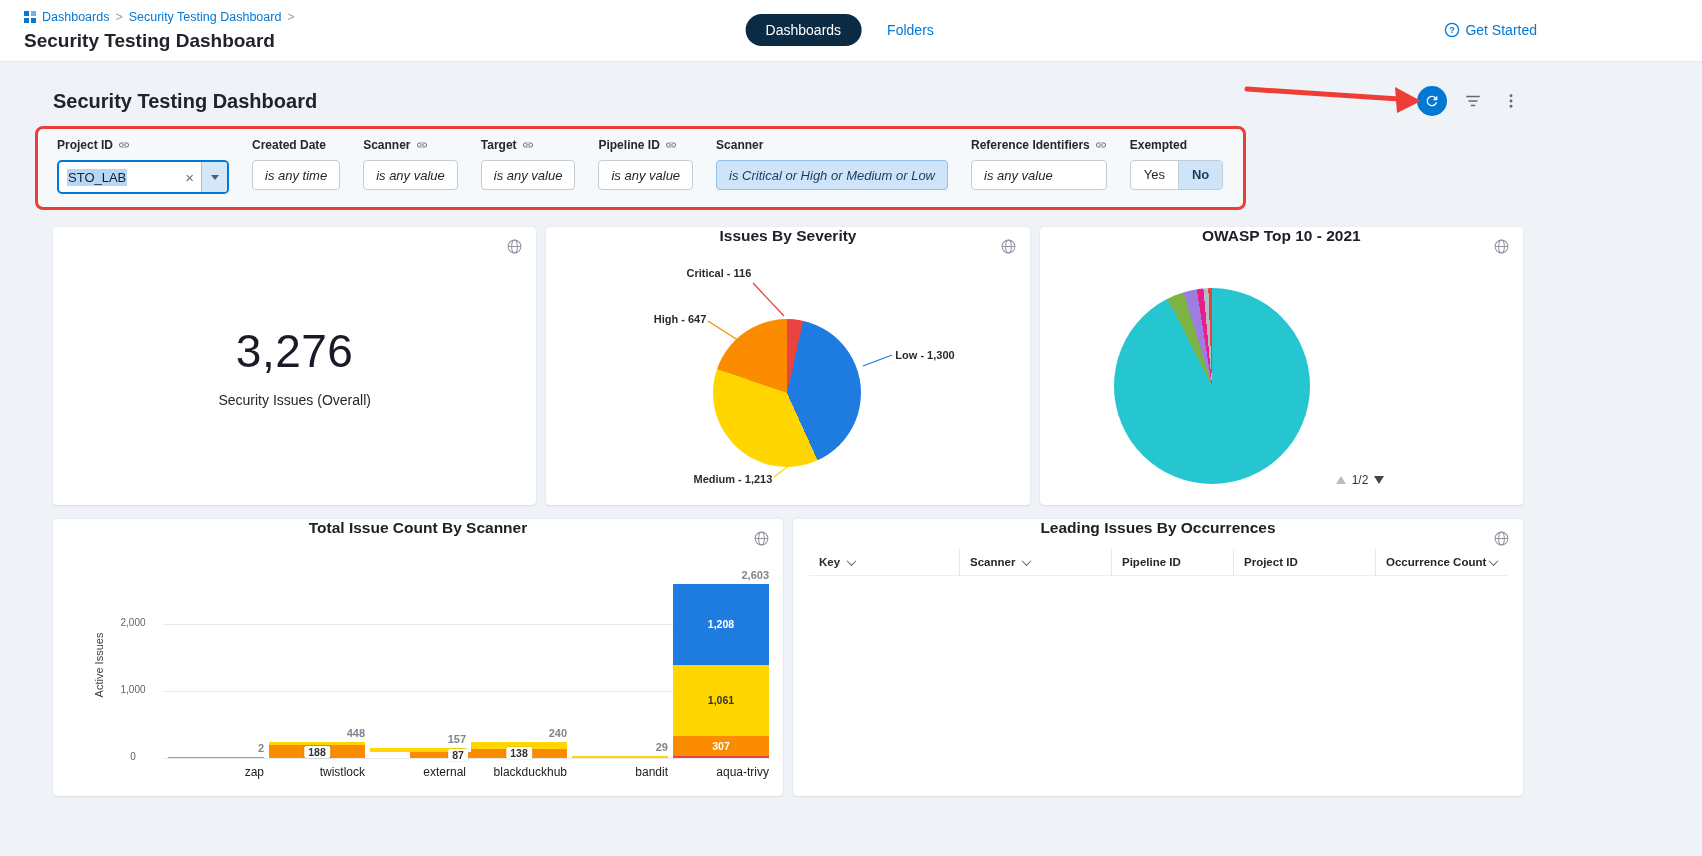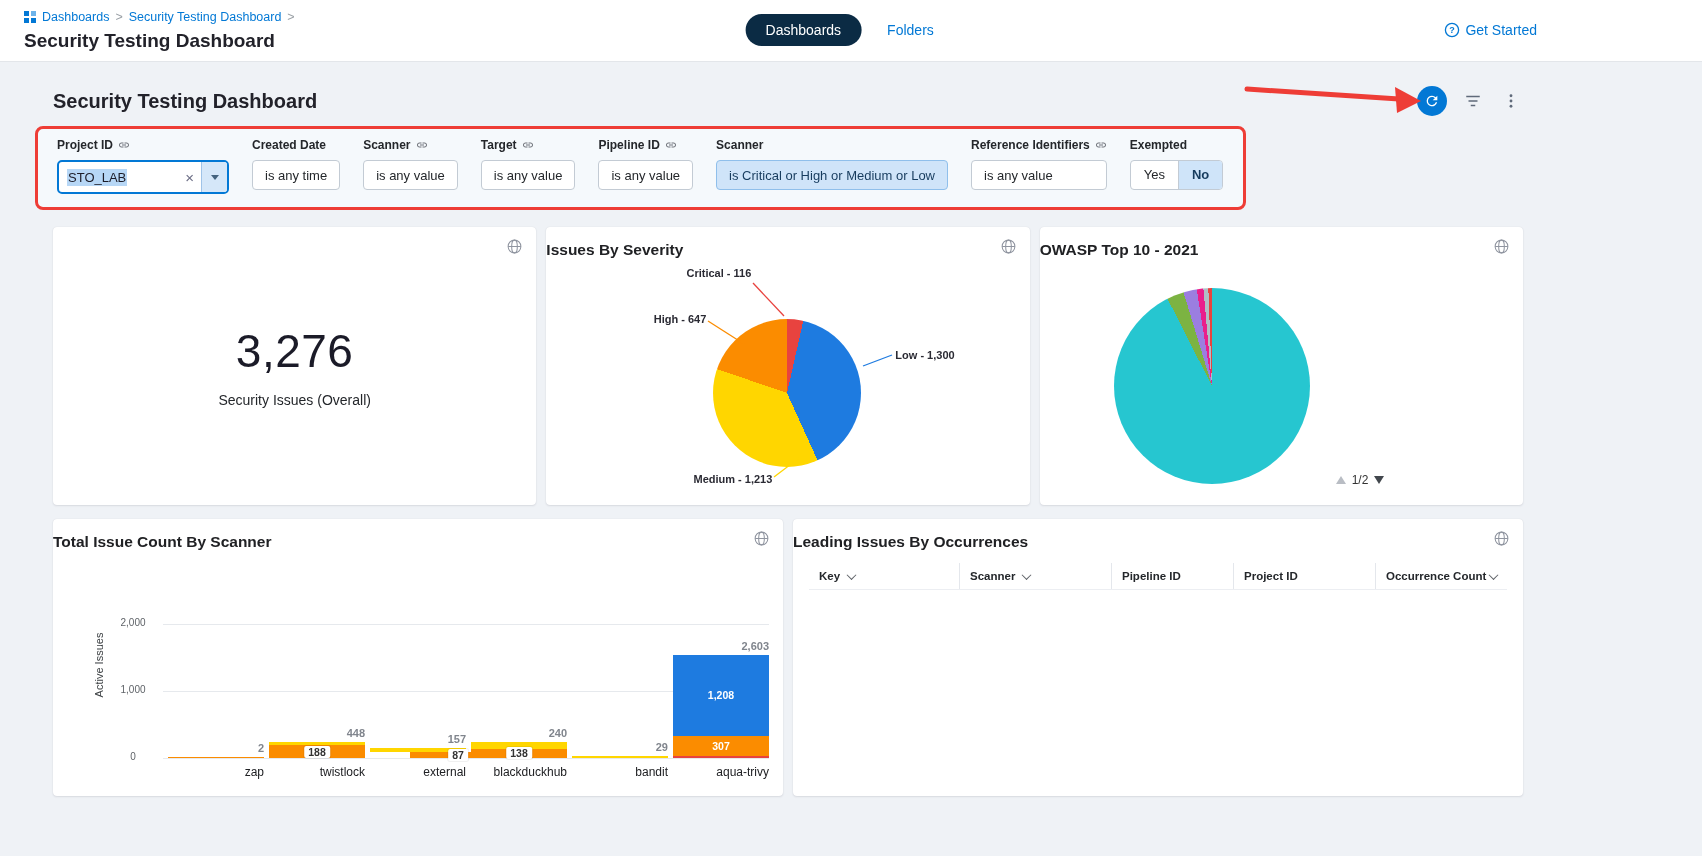--- a/index.html
+++ b/index.html
@@ -26,39 +26,39 @@
   .dash-title { font-size:20px; font-weight:600; color:#22222a; }
   .toolbar-actions { display:flex; align-items:center; gap:14px; }
   .refresh-btn { width:30px; height:30px; border-radius:50%; background:#0278d5; border:none; display:flex; align-items:center; justify-content:center; cursor:pointer; }
   .icon-btn { width:24px; height:24px; background:transparent; border:none; display:flex; align-items:center; justify-content:center; cursor:pointer; }
 
   
   .filter-panel { margin-left:-18px; margin-top:9px; width:fit-content; background:#f5f9fc; border:3px solid #ee3d36; border-radius:8px; padding:9px 20px 13px 19px; display:flex; gap:23px; align-items:flex-start; }
   .filter-group { display:flex; flex-direction:column; }
   .filter-label-row { display:flex; align-items:center; gap:5px; margin-bottom:8px; height:14px; }
   .filter-label { font-size:12px; font-weight:600; color:#24272b; }
-  .btn-filter { height:30px; padding:0 12px; background:#fff; border:1px solid #c3cbd4; border-radius:4px; font-size:13px; color:#24272b; display:flex; align-items:center; cursor:pointer; white-space:nowrap; font-family:inherit; }
+  .btn-filter { height:30px; padding:0 12px; background:#fff; border:1px solid #c3cbd4; border-radius:4px; font-size:13px; color:#24272b; display:flex; align-items:center; cursor:pointer; white-space:nowrap; font-family:inherit;font-style:italic; }
   .btn-filter.highlight { background:#cfe4f9; border-color:#8fbfeb; color:#173c5e; }
   .combo { width:172px; height:34px; border:2px solid #0278d5; border-radius:5px; background:#fff; display:flex; align-items:center; padding-left:8px; cursor:text; }
   .combo-text { font-size:13px; color:#1c1c28; background:#b7d7f6; padding:1px 1px; flex:0 0 auto; }
   .combo-spacer { flex:1; }
   .combo-clear { color:#6b6d85; font-size:15px; padding:0 7px; cursor:pointer; }
   .combo-caret-area { align-self:stretch; width:26px; background:#d5e7f9; border-left:1px solid #9fc3e8; display:flex; align-items:center; justify-content:center; border-radius:0 3px 3px 0; cursor:pointer; }
   .caret-down { width:0; height:0; border-left:4px solid transparent; border-right:4px solid transparent; border-top:5px solid #44637f; }
   .toggle { display:flex; border:1px solid #c3cbd4; border-radius:4px; overflow:hidden; height:30px; background:#fff; }
   .toggle-opt { padding:0 13px; line-height:28px; font-size:13px; color:#24272b; cursor:pointer; }
   .toggle-opt + .toggle-opt { border-left:1px solid #c3cbd4; }
   .toggle-opt.selected { background:#cfe4f9; color:#173c5e; font-weight:700; }
 
   
   .grid { margin-top:17px; display:grid; grid-template-columns:repeat(6,1fr); gap:14px 10px; width:1470px; }
   .card { background:#fff; border-radius:4px; box-shadow:0 1px 2px rgba(40,41,61,.10), 0 0 1px rgba(40,41,61,.12); position:relative; overflow:hidden; }
   .span2 { grid-column:span 2; height:278px; }
   .span3 { grid-column:span 3; height:277px; }
-  .card-title { text-align:left; padding-top:14px; font-size:15.5px; font-weight:700; color:#202124; }
+  .card-title { text-align:center; font-size:15.5px; font-weight:700; color:#202124; }
   .tile-globe { position:absolute; top:9px; right:11px; background:none; border:none; cursor:pointer; padding:2px; }
 
   
   .overall-wrap { position:absolute; inset:0; display:flex; flex-direction:column; align-items:center; justify-content:center; gap:14px;border-radius:16px; }
   .big-number { font-size:46px; color:#1b1b28; font-weight:400; letter-spacing:.5px; }
   .big-label { font-size:14px; color:#24272b; }
 
   
   .pie { border-radius:50%; position:absolute; }
   .sev-pie { width:148px; height:148px; left:167px; top:92px; }
@@ -365,20 +365,23 @@
                 </div>
                 <div class="xlabel">bandit</div>
               </div>
               <div class="bar-col">
                 <div class="bar-total">2,603</div>
                 <div class="bar-stack">
                   <div class="seg" style="height: 1.80647px; background: rgb(232, 67, 63);"></div>
                   <div class="seg" style="height: 20.5403px; background: rgb(251, 140, 0);">
                     <span class="seg-label" style="color: rgb(255, 255, 255);">307</span>
                   </div>
+                  <div class="seg" style="height: 70.9878px; background: rgb(255, 214, 0);">
+                    <span class="seg-label" style="color: rgb(51, 51, 51);">1,061</span>
+                  </div>
                   <div class="seg" style="height: 80.823px; background: rgb(30, 123, 224);">
                     <span class="seg-label" style="color: rgb(255, 255, 255);">1,208</span>
                   </div>
                 </div>
                 <div class="xlabel">aqua-trivy</div>
               </div>
             </div>
           </div>
       </div>
 

